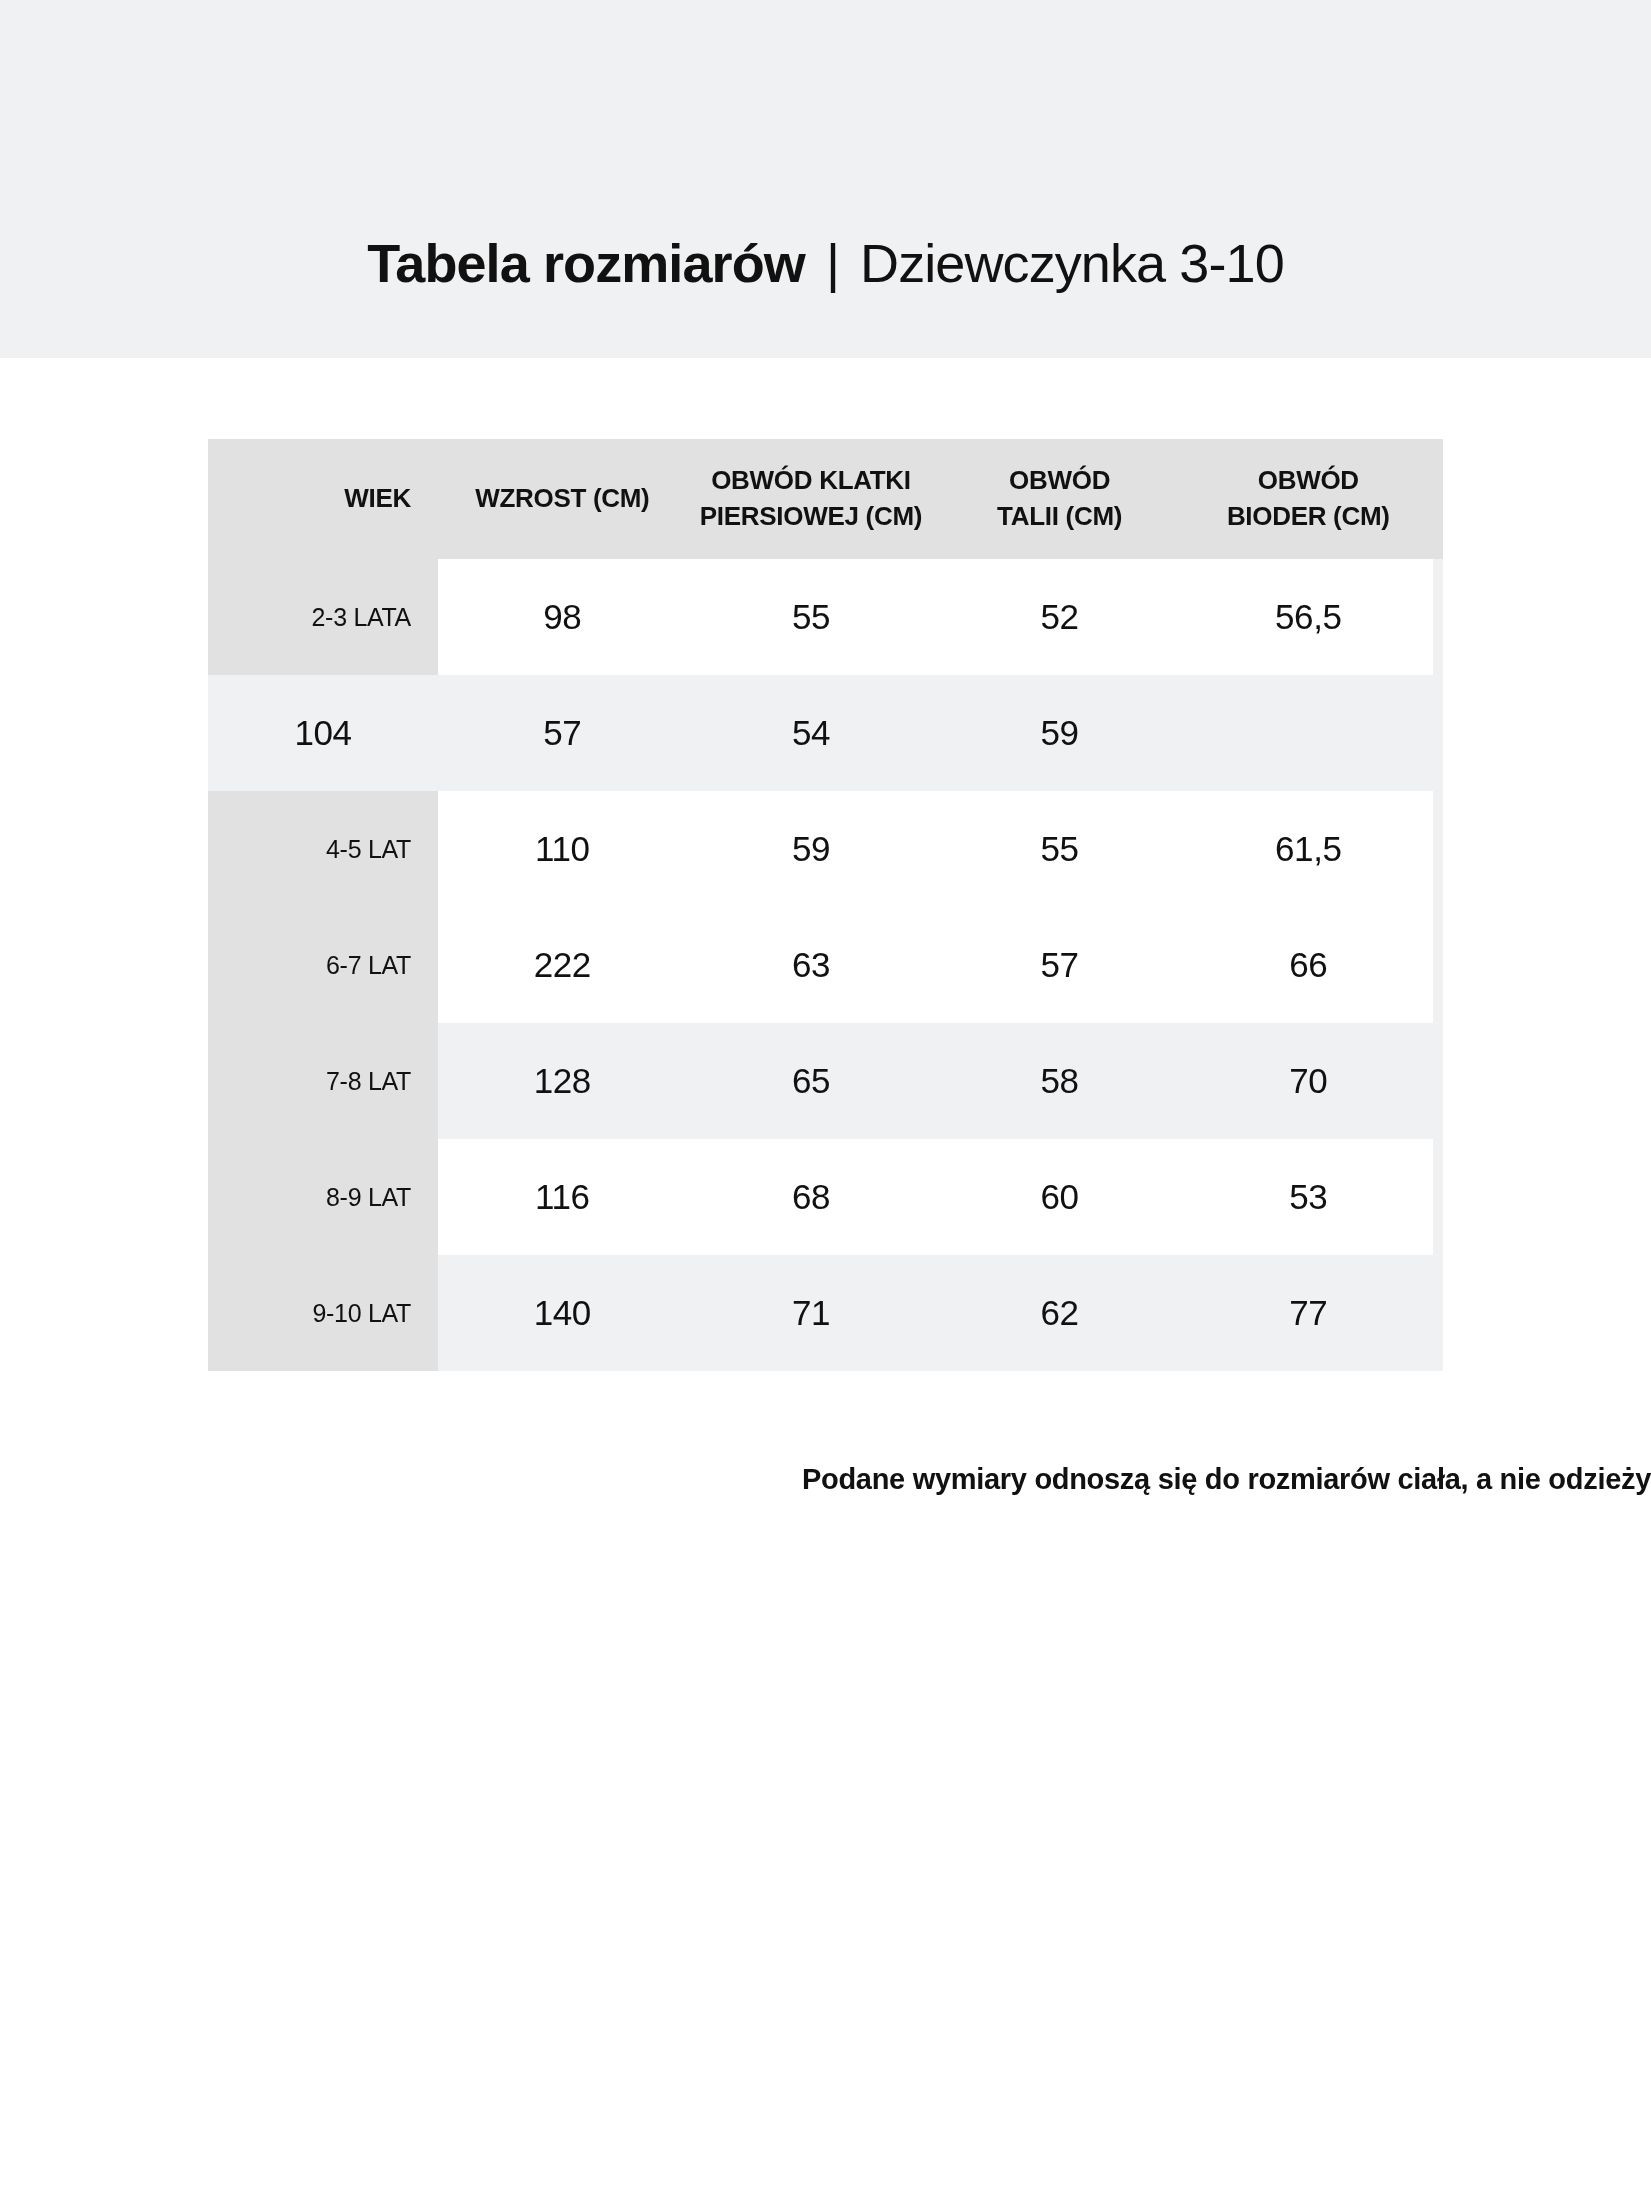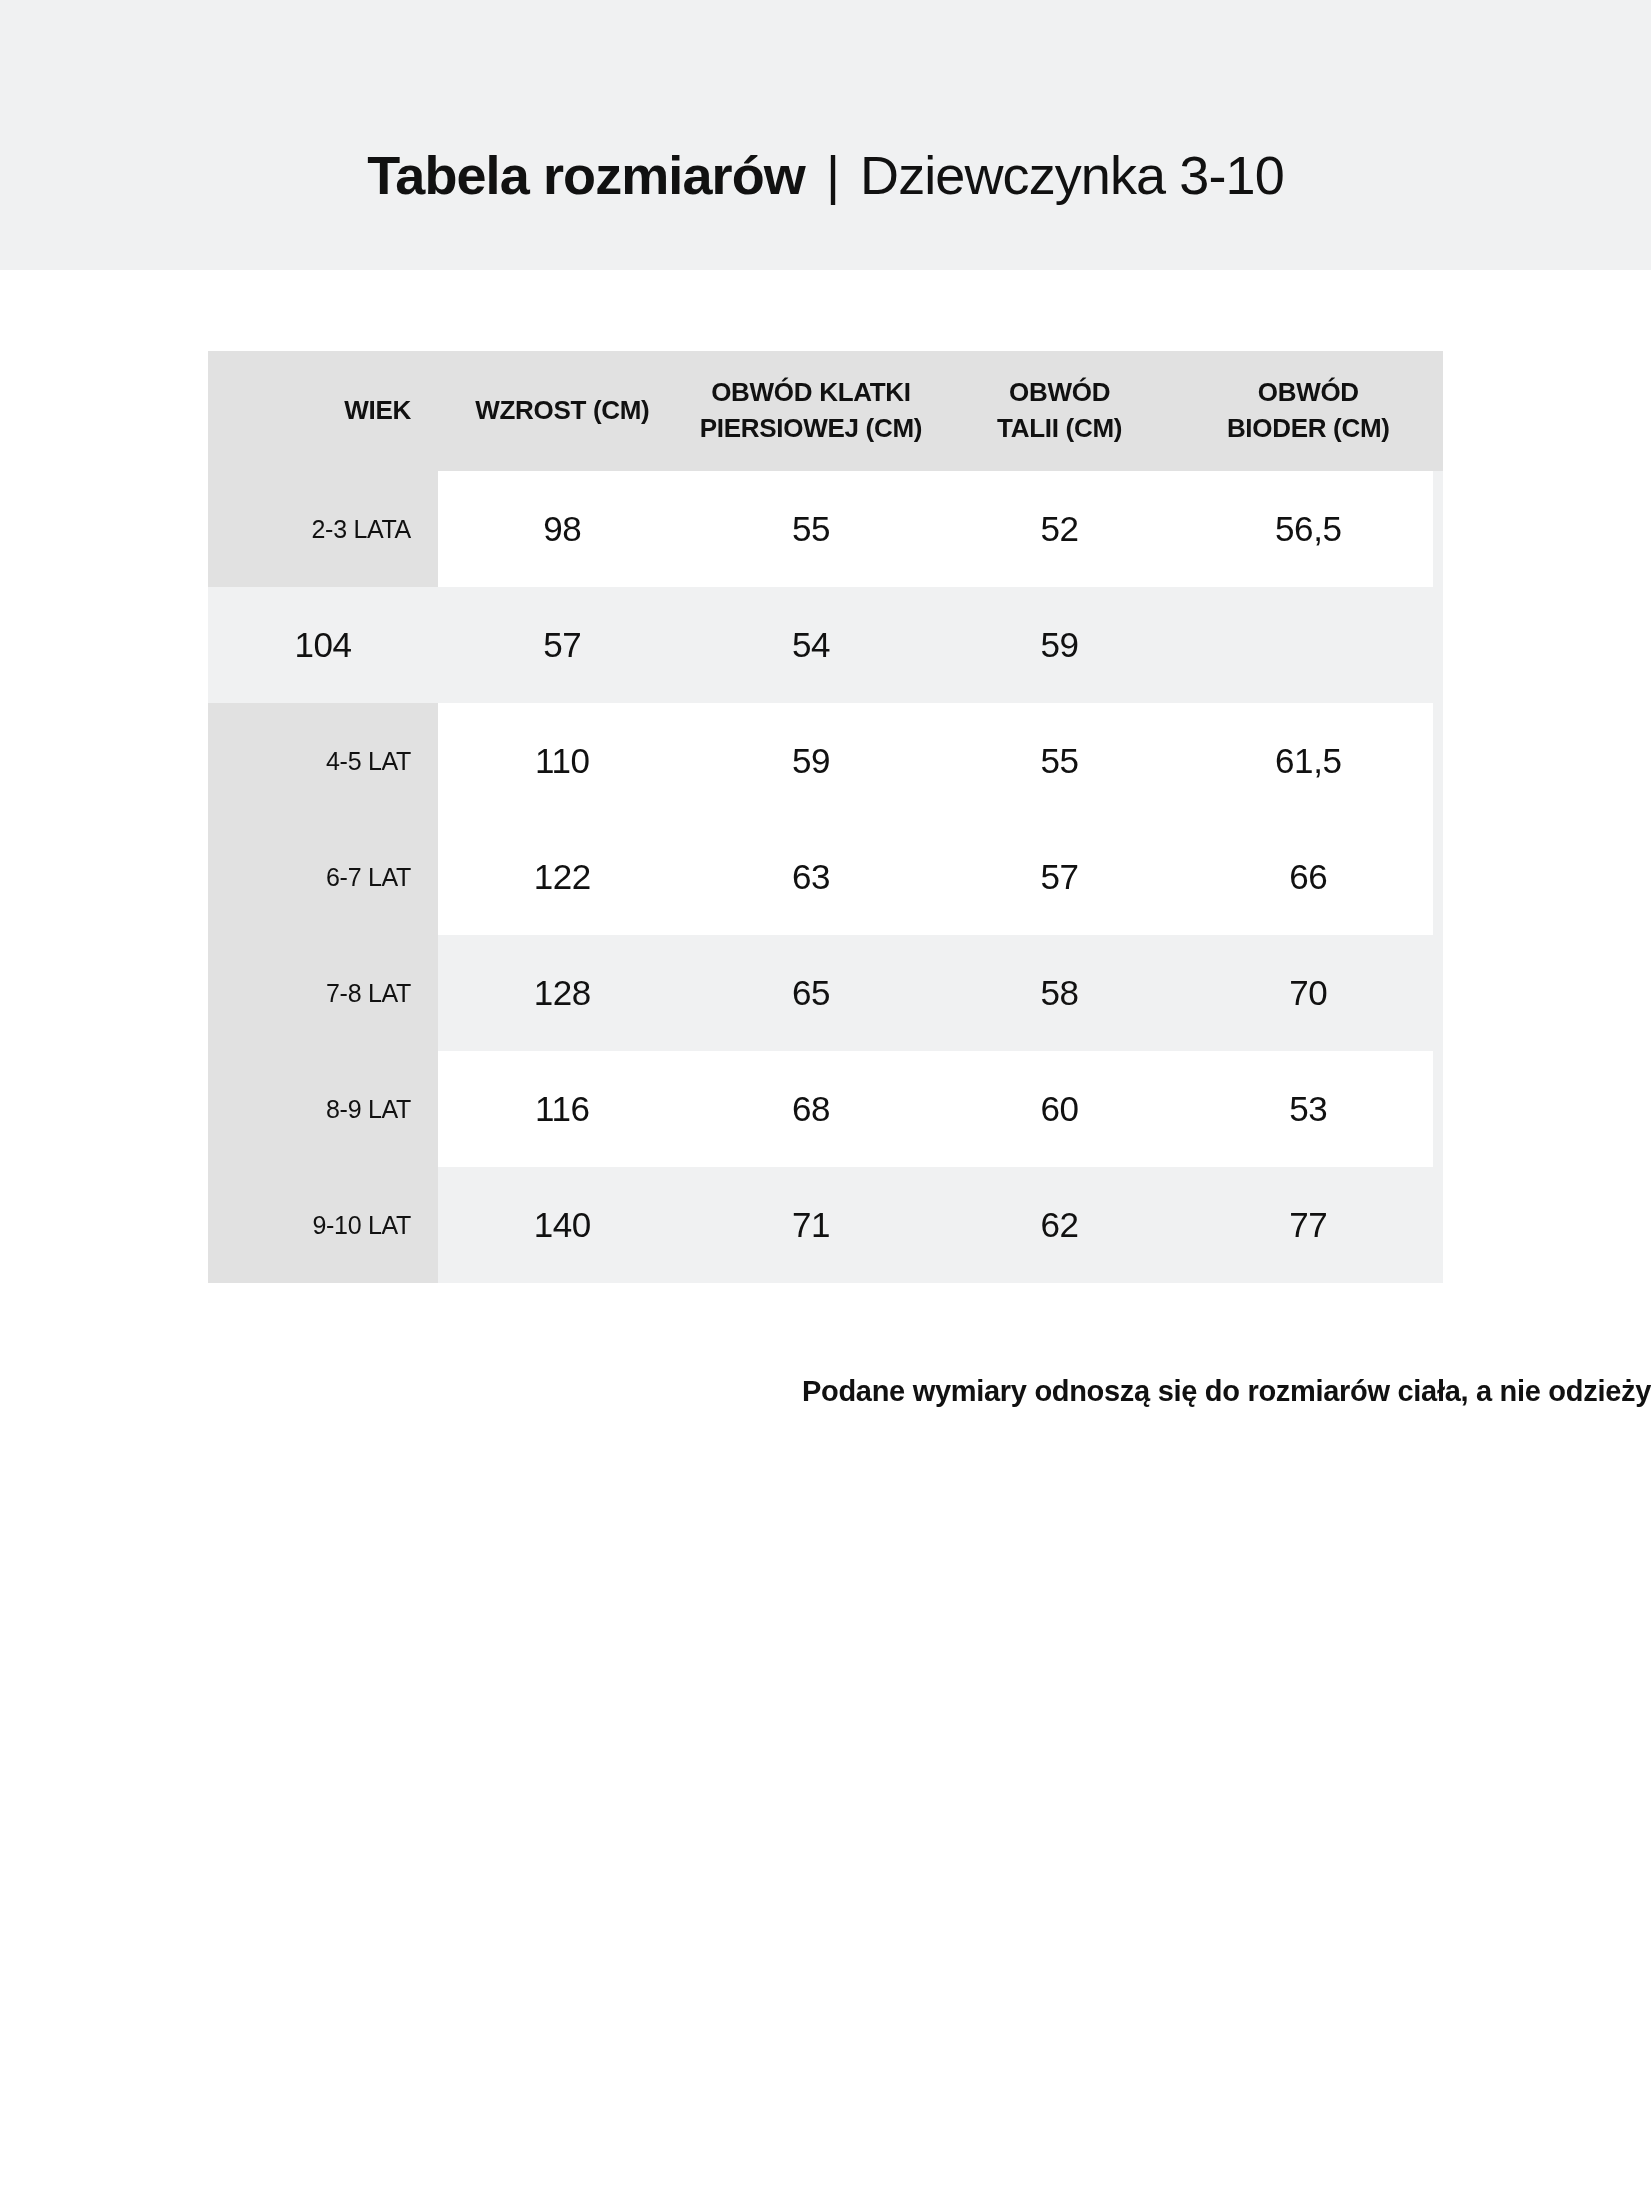--- a/index.html
+++ b/index.html
@@ -16,21 +16,21 @@
     width:1651px;
     min-height:2201px;
     background:var(--page-bg);
     color:var(--text);
     font-family:"Liberation Sans","DejaVu Sans",sans-serif;
     -webkit-font-smoothing:antialiased;
   }
 
   
   .title-band{
-    height:270px;
+    height:358px;
     background:var(--band-bg);
     display:flex;
     align-items:flex-end;
     justify-content:center;
     padding-bottom:68px;
   }
   .title{
     margin:0;
     font-size:54px;
     line-height:1;
@@ -152,21 +152,21 @@
           </div>
           <div class="trow odd">
             <div class="td age-cell">4-5 LAT</div>
             <div class="td">110</div>
             <div class="td">59</div>
             <div class="td">55</div>
             <div class="td">61,5</div>
           </div>
           <div class="trow odd">
             <div class="td age-cell">6-7 LAT</div>
-            <div class="td">122</div>
+            <div class="td">222</div>
             <div class="td">63</div>
             <div class="td">57</div>
             <div class="td">66</div>
           </div>
           <div class="trow even">
             <div class="td age-cell">7-8 LAT</div>
             <div class="td">128</div>
             <div class="td">65</div>
             <div class="td">58</div>
             <div class="td">70</div>

